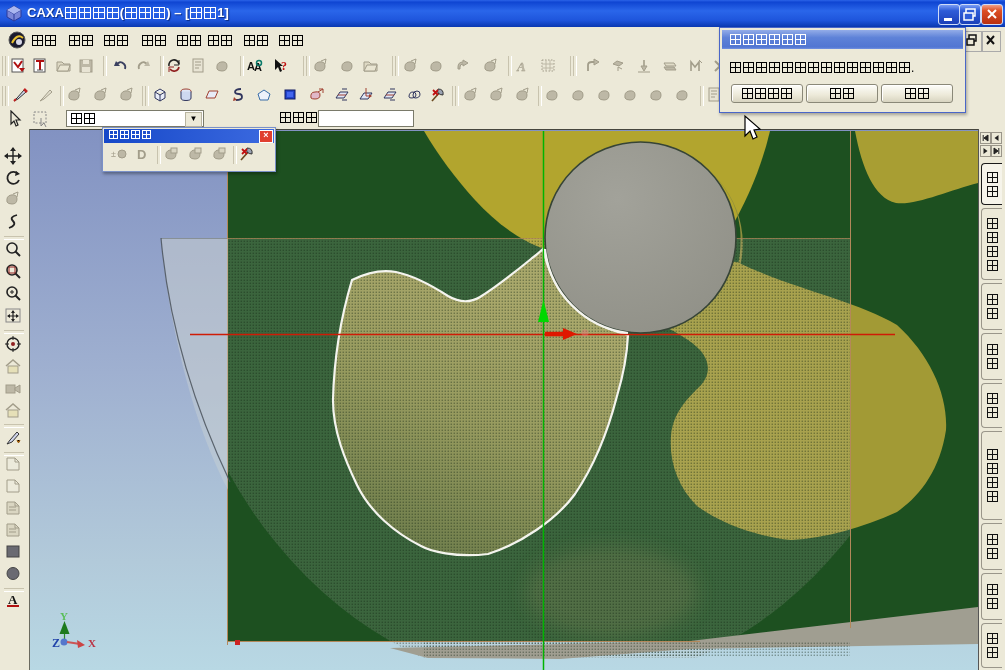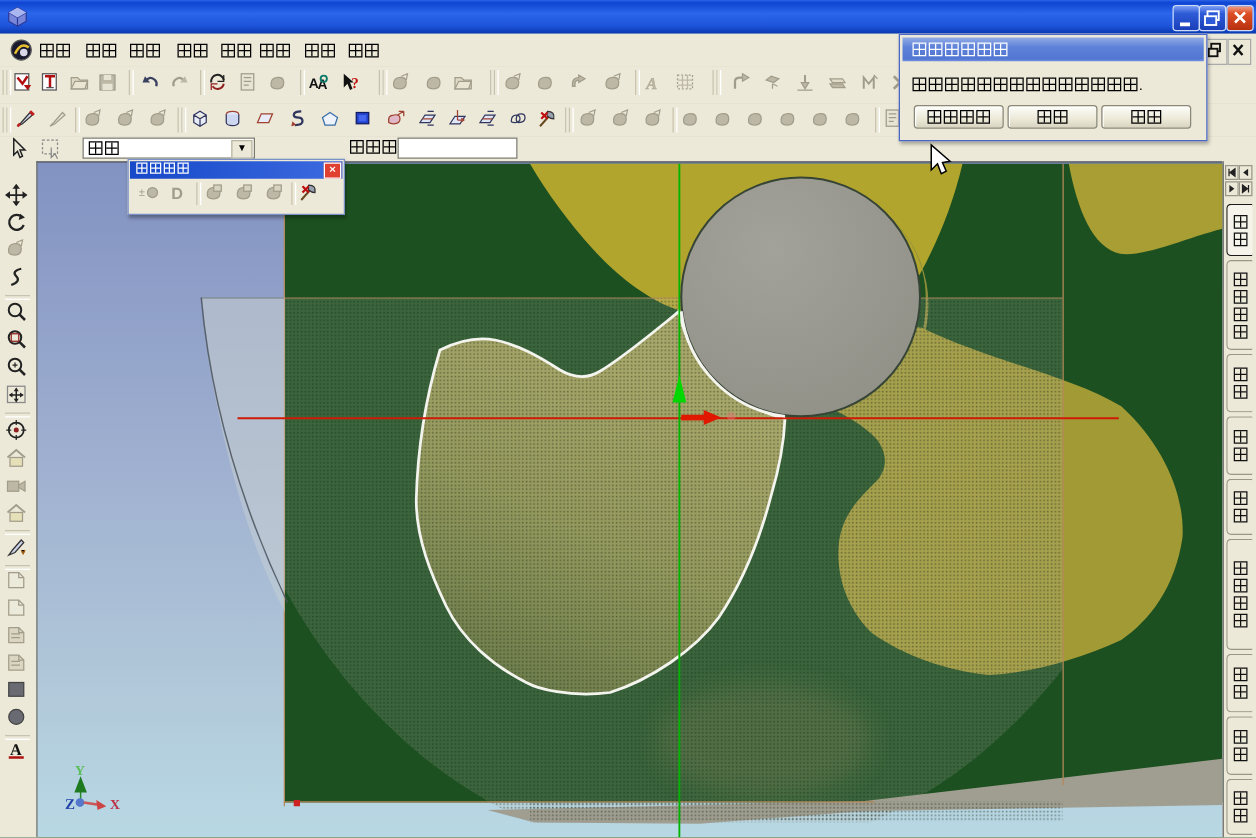--- a/index.html
+++ b/index.html
@@ -11,20 +11,21 @@
 .tb{position:absolute;top:4px;width:20px;height:19px;border:1px solid #cfdcf8;border-radius:3px}
 .xpbtn{position:absolute;width:72px;height:19px;background:linear-gradient(180deg,#fdfdfa,#ece9d8 60%,#d8d4c0);border:1px solid #8a8878;border-radius:3px;font-size:12px;color:#000;text-align:center;padding-top:2px;box-sizing:border-box;box-shadow:inset 1px 1px 0 #fff}
 .nb{position:absolute;width:11px;height:12px;background:#ece9d8;border:1px solid #9a968a;font-size:6px;line-height:11px;text-align:center;color:#222;box-sizing:border-box}
 </style></head><body>
 <div style="position:absolute;left:0;top:0;width:1005px;height:27px;background:linear-gradient(180deg,#2b63e8 0%,#0f45d2 8%,#2a66ea 40%,#1e55dc 75%,#0a38b0 100%)">
  <svg style="position:absolute;left:5px;top:4px" width="18" height="19">
       <path d="M9 2 L16 6 L16 13 L9 17 L2 13 L2 6 Z" fill="#7a86d8" stroke="#2a3a9a"></path>
       <path d="M2 6 L9 10 L16 6 M9 10 V17" fill="none" stroke="#2a3a9a"></path>
       <path d="M9 2 L16 6 L9 10 L2 6 Z" fill="#aab6f0"></path>
     </svg>
+ <span style="position:absolute;left:27px;top:5px;color:#fff;font-weight:bold;font-size:13px;text-shadow:1px 1px 1px #0a2a80">CAXA<i class="cw12"></i><i class="cw12"></i><i class="cw12"></i><i class="cw12"></i>(<i class="cw12"></i><i class="cw12"></i><i class="cw12"></i>) – [<i class="cw12"></i><i class="cw12"></i>1]</span>
  <div class="tb" style="left:938px;background:linear-gradient(180deg,#7a9cf4,#2e5cd8 30%,#1a3fb8)"><svg width="20" height="19">
         <rect x="5" y="13" width="8" height="3" fill="#fff"></rect>
       </svg></div>
  <div class="tb" style="left:959px;background:linear-gradient(180deg,#7a9cf4,#2e5cd8 30%,#1a3fb8)"><svg width="20" height="19">
         <rect x="6" y="4" width="9" height="7" fill="none" stroke="#fff" stroke-width="1.5"></rect>
         <rect x="4" y="8" width="9" height="7" fill="#2e5cd8" stroke="#fff" stroke-width="1.5"></rect>
       </svg></div>
  <div class="tb" style="left:981px;background:linear-gradient(180deg,#f0a088,#dd4f24 30%,#b83010)"><svg width="20" height="19">
         <path d="M6 5 L14 13 M14 5 L6 13" stroke="#fff" stroke-width="2"></path>
       </svg></div>

